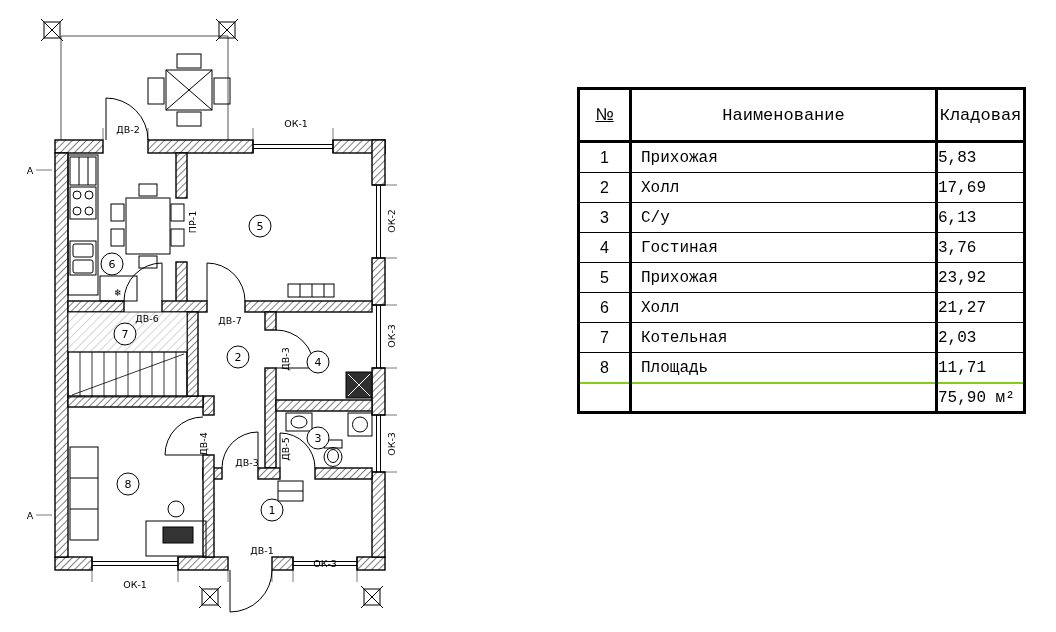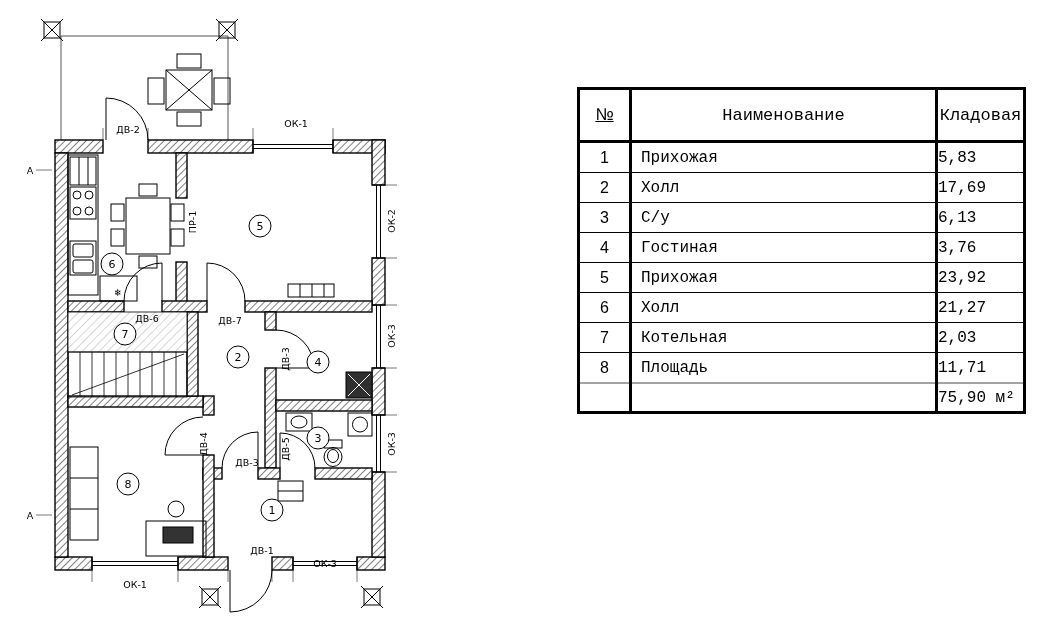--- a/index.html
+++ b/index.html
@@ -10,21 +10,21 @@
   .room-num{font-family:"DejaVu Sans",sans-serif;font-size:11px;fill:#000;text-anchor:middle;dominant-baseline:central;}
   .room-circle{fill:#fff;stroke:#000;stroke-width:1;}
 
   .area-table{position:absolute;left:577px;top:87px;width:446px;border-collapse:collapse;
               table-layout:fixed;border:3px solid #000;font-family:"Liberation Sans",sans-serif;}
   .area-table th,.area-table td{padding:0;vertical-align:middle;}
   .area-table th{border-bottom:3px solid #000;height:50px;font-size:17px;font-weight:normal;text-align:center;}
   .area-table th + th, .area-table td + td{border-left:3px solid #000;font-family:Liberation Mono, monospace;}
   .area-table tbody td{border-top:1px solid #000;height:29px;font-size:16px;}
   .area-table tbody tr:first-child td{border-top:0;}
-  .area-table tfoot td{border-top:2px solid #a3a3a3;height:27px;font-size:16px;}
+  .area-table tfoot td{border-top:2px solid #84cc16;height:27px;font-size:16px;}
   .c-num{text-align:center;}
   .c-name{text-align:left;padding-left:9px !important;}
   .c-area{text-align:left;}
   .u{text-decoration:underline;}
   col.col-num{width:52px;} col.col-name{width:306px;} col.col-area{width:88px;}
 </style>
 </head>
 <body>
 
 <div class="container">

